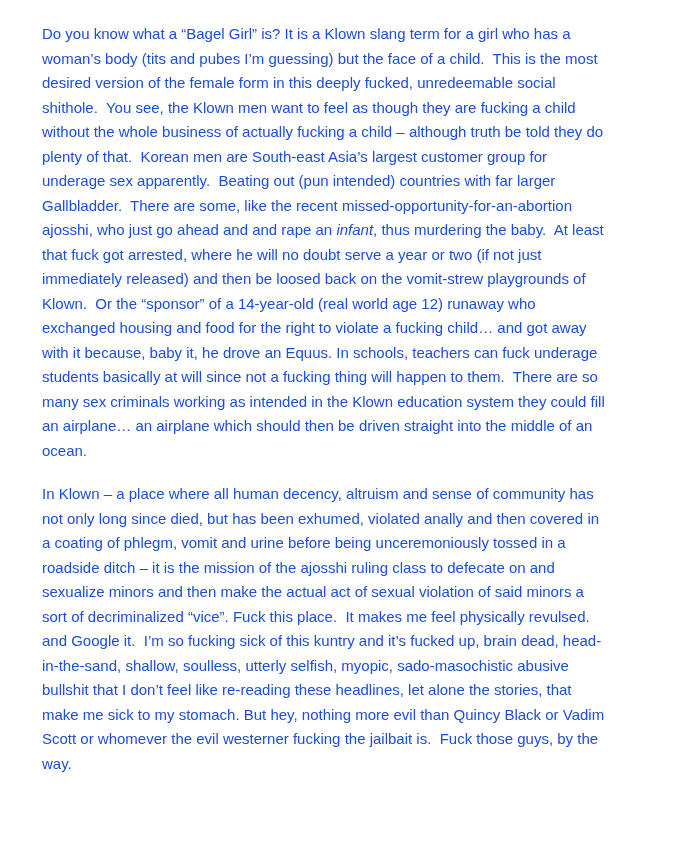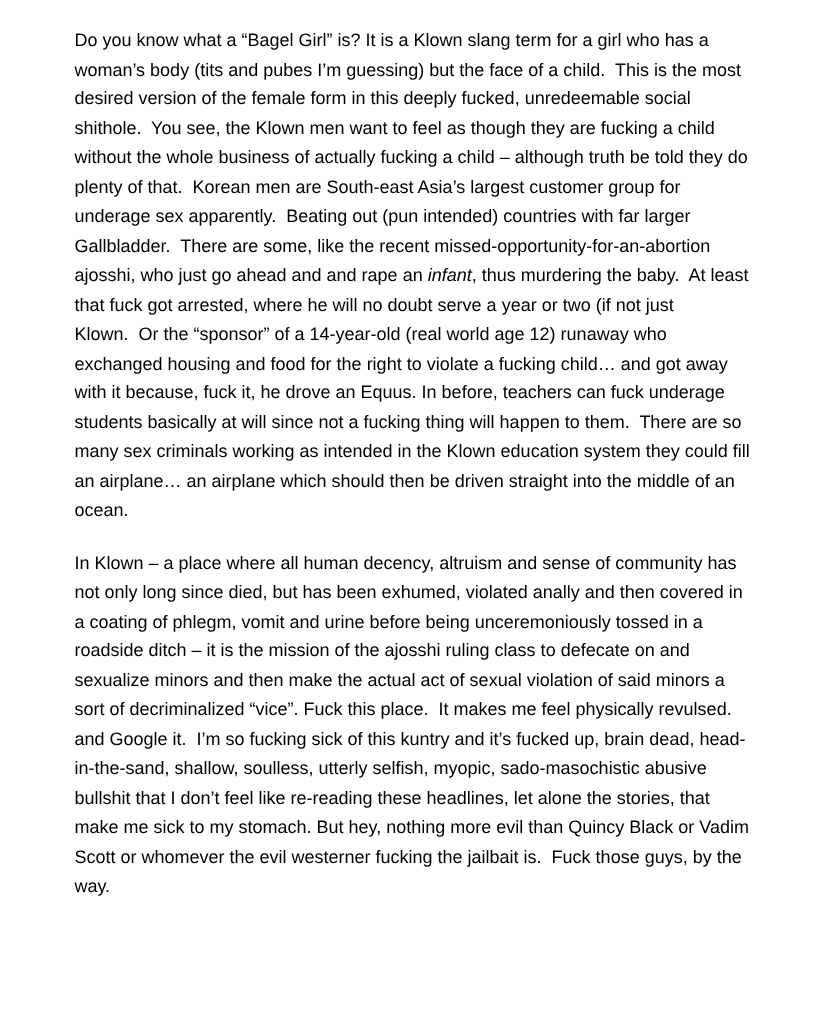--- a/index.html
+++ b/index.html
@@ -28,35 +28,36 @@
     white-space: pre;
   }
   .italic {
     font-style: italic;
   }
 </style>
 </head>
 <body style="background: rgb(255, 255, 255);">
 
 <main>
-  <article class="post" id="article" style="color: #000000; margin-left: 20px;">
+  <article class="post" id="article" style="color: #1d4ed8;">
       <p class="para">
         <span class="line"><span class="">Do you know what a “Bagel Girl” is? It is a Klown slang term for a girl who has a</span></span>
         <span class="line"><span class="">woman’s body (tits and pubes I’m guessing) but the face of a child.  This is the most</span></span>
         <span class="line"><span class="">desired version of the female form in this deeply fucked, unredeemable social</span></span>
         <span class="line"><span class="">shithole.  You see, the Klown men want to feel as though they are fucking a child</span></span>
         <span class="line"><span class="">without the whole business of actually fucking a child – although truth be told they do</span></span>
         <span class="line"><span class="">plenty of that.  Korean men are South-east Asia’s largest customer group for</span></span>
         <span class="line"><span class="">underage sex apparently.  Beating out (pun intended) countries with far larger</span></span>
         <span class="line"><span class="">Gallbladder.  There are some, like the recent missed-opportunity-for-an-abortion</span></span>
         <span class="line"><span class="">ajosshi, who just go ahead and and rape an </span><span class="italic">infant</span><span class="">, thus murdering the baby.  At least</span></span>
         <span class="line"><span class="">that fuck got arrested, where he will no doubt serve a year or two (if not just</span></span>
+        <span class="line"><span class="">immediately released) and then be loosed back on the vomit-strew playgrounds of</span></span>
         <span class="line"><span class="">Klown.  Or the “sponsor” of a 14-year-old (real world age 12) runaway who</span></span>
         <span class="line"><span class="">exchanged housing and food for the right to violate a fucking child… and got away</span></span>
-        <span class="line"><span class="">with it because, fuck it, he drove an Equus. In before, teachers can fuck underage</span></span>
+        <span class="line"><span class="">with it because, baby it, he drove an Equus. In schools, teachers can fuck underage</span></span>
         <span class="line"><span class="">students basically at will since not a fucking thing will happen to them.  There are so</span></span>
         <span class="line"><span class="">many sex criminals working as intended in the Klown education system they could fill</span></span>
         <span class="line"><span class="">an airplane… an airplane which should then be driven straight into the middle of an</span></span>
         <span class="line"><span class="">ocean.</span></span>
       </p>
       <p class="para">
         <span class="line"><span class="">In Klown – a place where all human decency, altruism and sense of community has</span></span>
         <span class="line"><span class="">not only long since died, but has been exhumed, violated anally and then covered in</span></span>
         <span class="line"><span class="">a coating of phlegm, vomit and urine before being unceremoniously tossed in a</span></span>
         <span class="line"><span class="">roadside ditch – it is the mission of the ajosshi ruling class to defecate on and</span></span>

